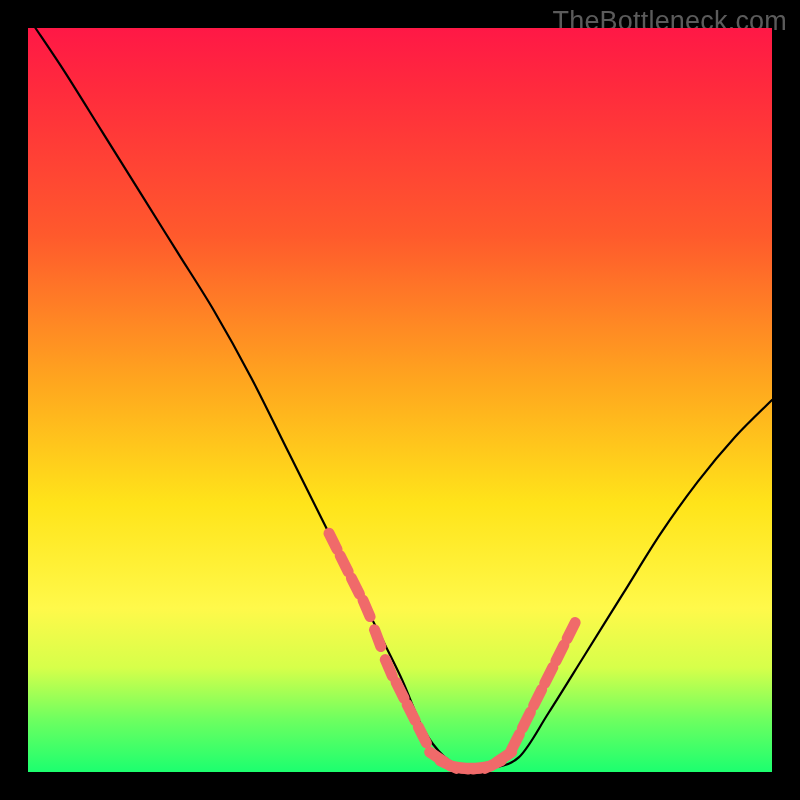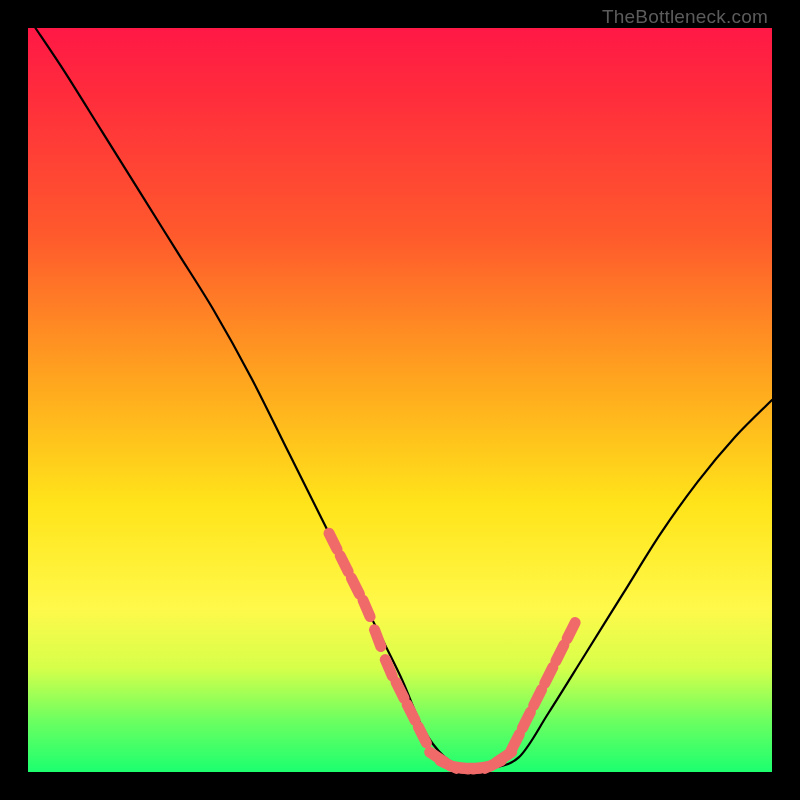--- a/index.html
+++ b/index.html
@@ -36,23 +36,23 @@
       #ffe41a 64%,
       #fff94a 78%,
       #d6ff4a 86%,
       #6dff60 93%,
       #1cff6f 100%
     );
   }
   .watermark {
     position: absolute;
     top: 6px;
-    right: 32px;
+    right: 13px;
     color: #5b5b5b;
-    font-size: 19px;
+    font-size: 27px;
     font-weight: 500;
     letter-spacing: 0.2px;
     user-select: none;
   }
   svg.curve {
     position: absolute;
     top: 0;
     left: 0;
     width: 744px;
     height: 744px;

